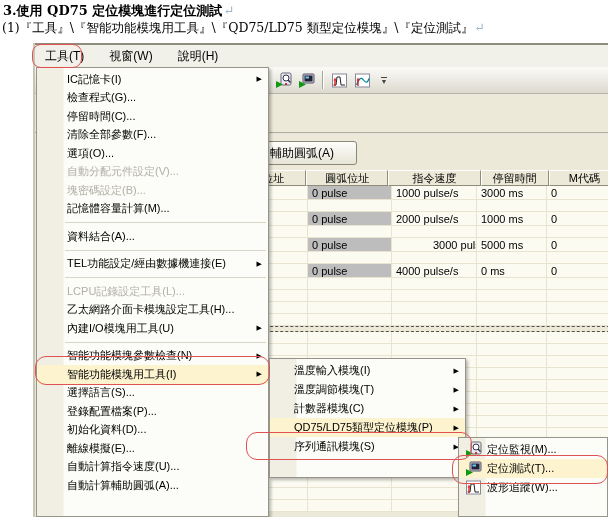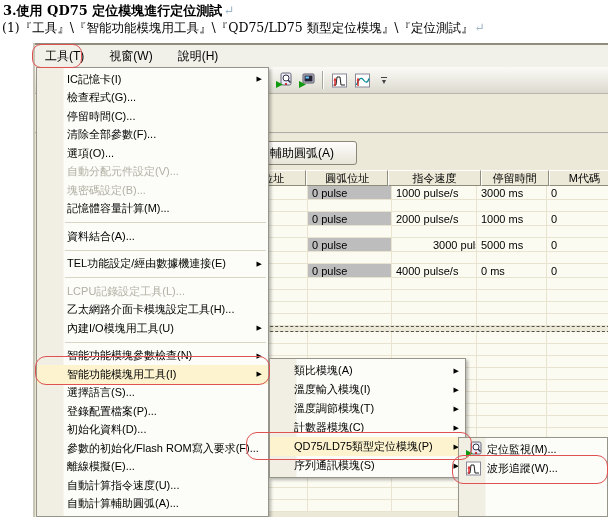--- a/index.html
+++ b/index.html
@@ -390,37 +390,30 @@
       <div class="mitem">
         <span>選擇語言(S)...</span>
       </div>
       <div class="mitem">
         <span>登錄配置檔案(P)...</span>
       </div>
       <div class="mitem">
         <span>初始化資料(D)...</span>
       </div>
       <div class="mitem">
-        <span>參數的初始化/Flash ROM寫入要求(F)...</span>
-      </div>
-      <div class="mitem">
         <span>離線模擬(E)...</span>
       </div>
       <div class="mitem">
         <span>自動計算指令速度(U)...</span>
       </div>
       <div class="mitem">
         <span>自動計算輔助圓弧(A)...</span>
       </div>
     </div>
   <div id="menu-l2" class="menu">
-      <div class="mitem">
-        <span>類比模塊(A)</span>
-        <span class="marrow">▶</span>
-      </div>
       <div class="mitem">
         <span>溫度輸入模塊(I)</span>
         <span class="marrow">▶</span>
       </div>
       <div class="mitem">
         <span>溫度調節模塊(T)</span>
         <span class="marrow">▶</span>
       </div>
       <div class="mitem">
         <span>計數器模塊(C)</span>
@@ -441,20 +434,31 @@
           <svg width="17" height="17" viewBox="0 0 17 17">
             <rect x="6" y="1" width="10" height="12" rx="1.5" fill="#e8e8f4" stroke="#667"></rect>
             <circle cx="11" cy="6" r="3" fill="#fff" stroke="#334"></circle>
             <line x1="13" y1="8" x2="15.5" y2="10.5" stroke="#334" stroke-width="1.5"></line>
             <circle cx="11" cy="12" r="1" fill="#c00"></circle>
             <polygon points="1,9 8,12.5 1,16" fill="#119911"></polygon>
           </svg>
         </span>
         <span>定位監視(M)...</span>
       </div>
+      <div class="mitem hot">
+        <span class="micon">
+          <svg width="17" height="17" viewBox="0 0 17 17">
+            <rect x="5" y="2" width="11" height="9" rx="1" fill="#c8c8d8" stroke="#556"></rect>
+            <rect x="6.5" y="3.5" width="8" height="6" fill="#223"></rect>
+            <rect x="7.5" y="4.5" width="3.5" height="2" fill="#6cf"></rect>
+            <polygon points="1,9 8,12.5 1,16" fill="#119911"></polygon>
+          </svg>
+        </span>
+        <span>定位測試(T)...</span>
+      </div>
       <div class="mitem">
         <span class="micon">
           <svg width="17" height="17" viewBox="0 0 17 17">
             <rect x="1.5" y="2" width="14" height="13" fill="#fff" stroke="#889"></rect>
             <polyline points="2.5,13 5,13 6,5 9,5 10,13 14,13" fill="none" stroke="#222"></polyline>
             <line x1="4" y1="14" x2="4" y2="8" stroke="#d22" stroke-width="1.4"></line>
             <polygon points="2.5,8.5 5.5,8.5 4,5.5" fill="#d22"></polygon>
           </svg>
         </span>
         <span>波形追蹤(W)...</span>

